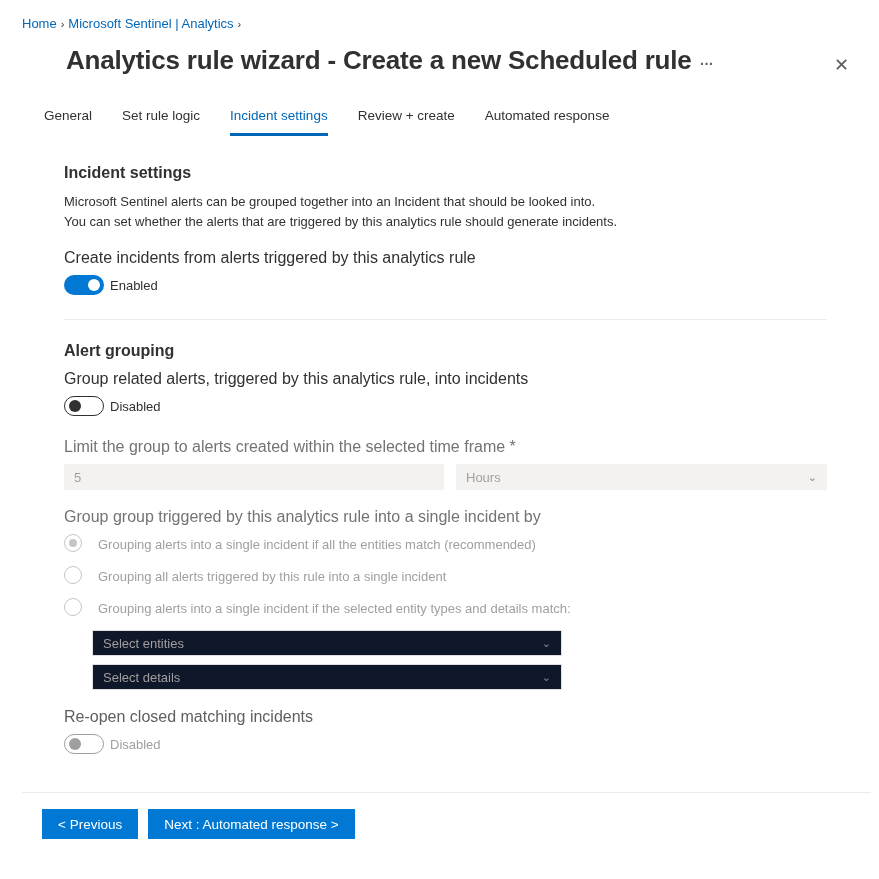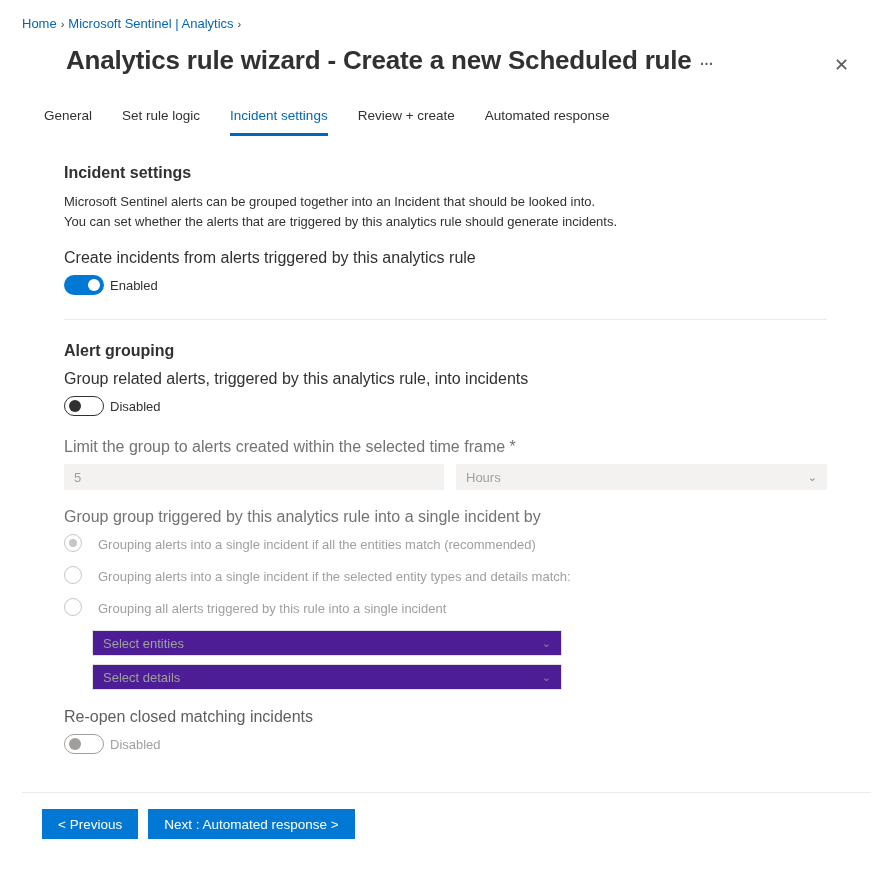--- a/index.html
+++ b/index.html
@@ -38,21 +38,21 @@
   .toggle-label { font-size:13px; }
   .toggle-label.dis { color:#a19f9d; }
   .hr { border:none; border-top:1px solid #edebe9; margin:24px 0 0 0; }
   .row { display:flex; gap:12px; margin-bottom:18px; }
   .input, .select {
     height:26px; font-size:13px; padding:0 10px; border:none;
     background:#f3f2f1; color:#a19f9d; display:flex; align-items:center; justify-content:space-between;
   }
   .input { flex:0 0 380px; }
   .select { flex:1; }
-  .select-small { width:470px; height:26px; background:#4c1d95; color:#a19f9d; display:flex; align-items:center; justify-content:space-between; padding:0 10px; margin-bottom:8px; font-size:13px; border:1px solid #e3e1df; }
+  .select-small { width:470px; height:26px; background:#0f172a; color:#a19f9d; display:flex; align-items:center; justify-content:space-between; padding:0 10px; margin-bottom:8px; font-size:13px; border:1px solid #e3e1df; }
   .chev-down { font-size:11px; color:#8a8886; }
   .radio-group { margin-bottom:18px; }
   .radio-row { display:flex; align-items:flex-end; gap:16px; margin-bottom:14px; font-size:13px; color:#a19f9d; }
   .radio { width:18px; height:18px; border:1px solid #c8c6c4; border-radius:50%; position:relative; flex-shrink:0; }
   .radio.sel::after { content:''; position:absolute; width:8px; height:8px; background:#c8c6c4; border-radius:50%; top:4px; left:4px; }
   .indent { margin-left:28px; }
   .footer-hr { border:none; border-top:1px solid #edebe9; margin:38px 0 16px 0; }
   .footer { display:flex; gap:10px; padding-left:20px; }
   .btn { height:30px; padding:0 16px; font-size:13.5px; background:#0078D4; color:#fff; border:none; cursor:pointer; }
 </style>
@@ -121,25 +121,25 @@
     </div>
 
     <div class="field-label dis">Group group triggered by this analytics rule into a single incident by</div>
     <div class="radio-group">
       <div class="radio-row">
         <div class="radio sel"></div>
         <span>Grouping alerts into a single incident if all the entities match (recommended)</span>
       </div>
       <div class="radio-row">
         <div class="radio"></div>
-        <span>Grouping alerts into a single incident if the selected entity types and details match:</span>
+        <span>Grouping all alerts triggered by this rule into a single incident</span>
       </div>
       <div class="radio-row">
         <div class="radio"></div>
-        <span>Grouping all alerts triggered by this rule into a single incident</span>
+        <span>Grouping alerts into a single incident if the selected entity types and details match:</span>
       </div>
       <div class="indent">
         <div class="select-small">
           <span>Select entities</span>
           <span class="chev-down">⌄</span>
         </div>
         <div class="select-small">
           <span>Select details</span>
           <span class="chev-down">⌄</span>
         </div>

